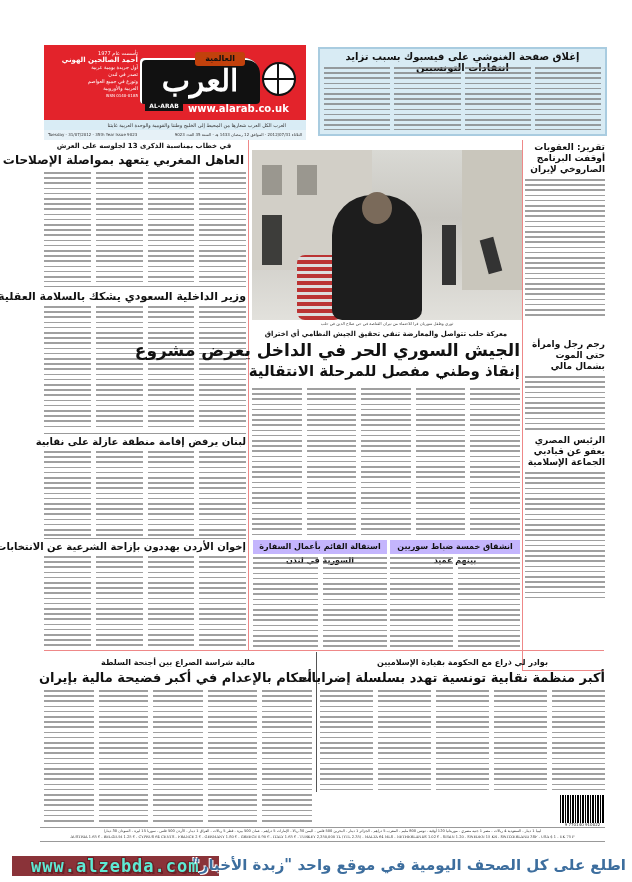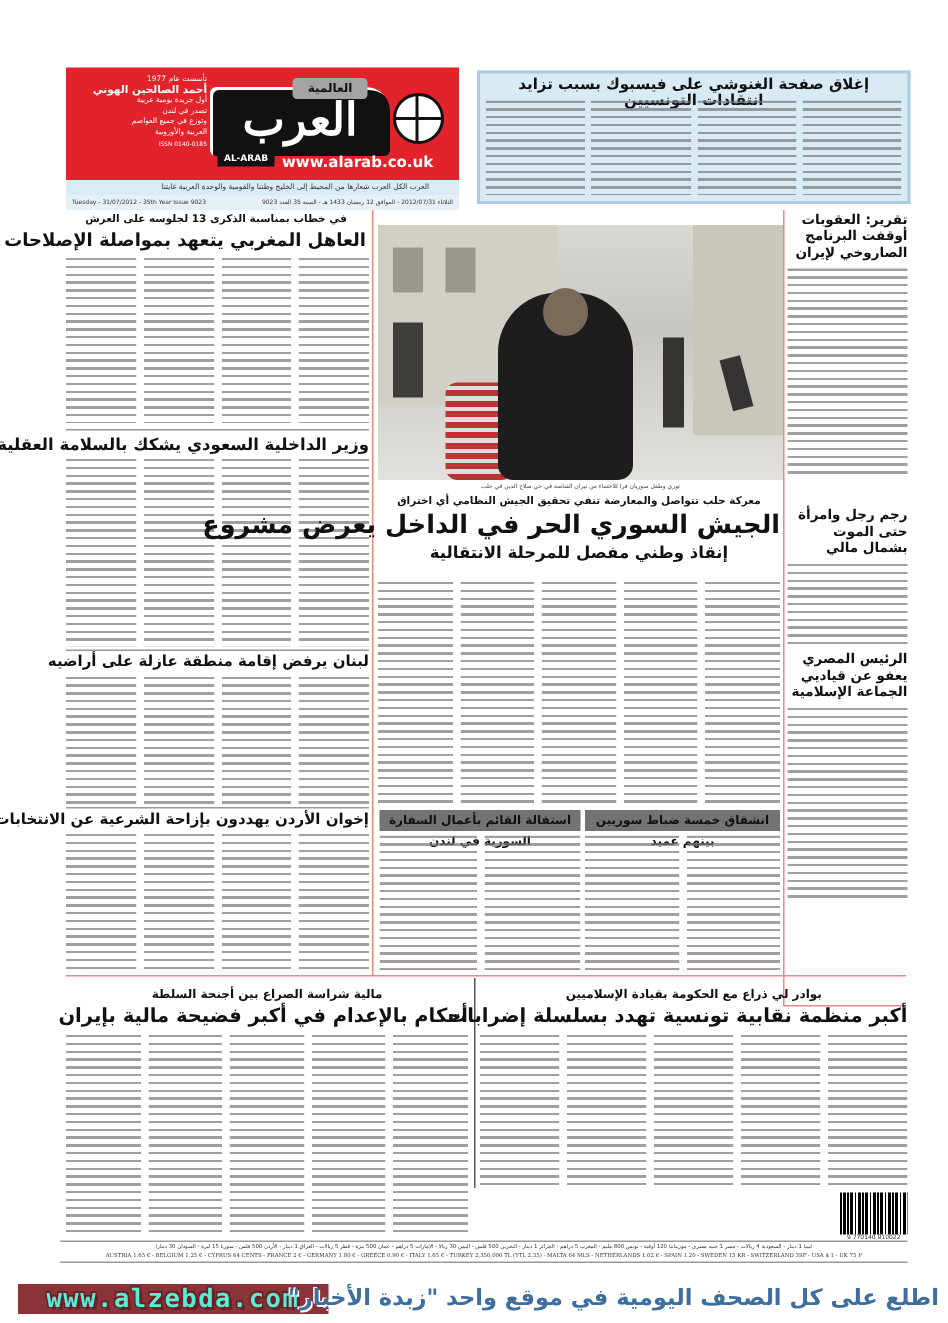--- a/index.html
+++ b/index.html
@@ -4,21 +4,21 @@
 <style>
   html,body{margin:0;padding:0;}
   body{width:632px;height:882px;background:#fff;position:relative;overflow:hidden;font-family:"DejaVu Sans",sans-serif;color:#111;}
   .rtl{direction:rtl;text-align:right;}
   
   .mast-red{position:absolute;left:44px;top:45px;width:262px;height:75px;background:#e3232b;}
   .mast-strip{position:absolute;left:44px;top:120px;width:262px;height:10px;background:#d9ecf5;font-size:5px;line-height:10px;color:#333;overflow:hidden;white-space:nowrap;}
   .mast-date{position:absolute;left:44px;top:130px;width:262px;height:10px;background:#e6f1f7;font-size:4px;line-height:10px;color:#333;overflow:hidden;white-space:nowrap;}
   .logo{position:absolute;left:140px;top:52px;width:160px;height:55px;}
   .logo-main{position:absolute;left:0;top:6px;width:120px;height:46px;background:#111;border-radius:4px 16px 4px 4px;color:#fff;font-family:"DejaVu Serif",serif;font-weight:bold;font-size:30px;line-height:46px;text-align:center;box-shadow:2px 2px 0 #fff inset;}
-  .logo-sub{position:absolute;left:55px;top:0;width:50px;height:14px;background:#a3a3a3;color:#111;font-size:8px;font-weight:bold;text-align:center;line-height:14px;border-radius:3px;}
+  .logo-sub{position:absolute;left:55px;top:0;width:50px;height:14px;background:#c2410c;color:#111;font-size:8px;font-weight:bold;text-align:center;line-height:14px;border-radius:3px;}
   .logo-globe{position:absolute;left:122px;top:10px;width:30px;height:30px;border:2px solid #111;border-radius:50%;background:#fff;}
   .logo-globe:before{content:"";position:absolute;left:13px;top:0;width:2px;height:30px;background:#111;}
   .logo-globe:after{content:"";position:absolute;left:0;top:14px;width:30px;height:2px;background:#111;}
   .logo-badge{position:absolute;left:5px;top:49px;width:38px;height:10px;background:#111;color:#fff;font-size:6px;font-weight:bold;line-height:10px;text-align:center;}
   .logo-url{position:absolute;left:48px;top:51px;color:#fff;font-size:10px;font-weight:bold;}
   .founder{position:absolute;left:60px;top:50px;width:78px;color:#fff;font-size:5px;line-height:7px;text-align:right;}
   .founder .nm{font-size:7px;font-weight:bold;}
   
   .topbox{position:absolute;left:318px;top:47px;width:285px;height:85px;background:#d8ebf4;border:2px solid #a9cce0;}
   .topbox h2{margin:2px 16px 0;font-size:10px;font-weight:bold;text-align:center;direction:rtl;}
@@ -44,21 +44,21 @@
   .man{position:absolute;left:80px;top:45px;width:90px;height:125px;background:#1d1d1d;border-radius:40px 40px 10px 10px;}
   .head{position:absolute;left:110px;top:42px;width:30px;height:32px;background:#7a6a5a;border-radius:50%;}
   .boy{position:absolute;left:45px;top:105px;width:45px;height:65px;background:repeating-linear-gradient(0deg,#b33 0 4px,#ddd 4px 7px);border-radius:8px;}
   .fighter1{position:absolute;left:190px;top:75px;width:14px;height:60px;background:#333;}
   .fighter2{position:absolute;left:232px;top:88px;width:14px;height:35px;background:#333;transform:rotate(-15deg);}
   .caption{position:absolute;left:252px;top:321px;width:270px;font-size:4px;color:#444;text-align:center;direction:rtl;}
   
   .rcol{position:absolute;left:525px;top:138px;width:80px;}
   .rh{direction:rtl;font-weight:bold;font-size:9px;line-height:11px;}
   
-  .greybox{position:absolute;background:#737373;direction:rtl;text-align:center;font-weight:bold;font-size:8px;line-height:14px;}
+  .greybox{position:absolute;background:#c4b5fd;direction:rtl;text-align:center;font-weight:bold;font-size:8px;line-height:14px;}
   
   .price1{position:absolute;left:40px;top:828px;width:565px;height:6px;font-size:3.6px;line-height:6px;color:#333;direction:rtl;text-align:center;white-space:nowrap;overflow:hidden;}
   .price2{position:absolute;left:40px;top:834px;width:565px;height:6px;font-size:3.6px;line-height:6px;color:#333;text-align:center;white-space:nowrap;overflow:hidden;font-family:"DejaVu Serif",serif;}
   .barcode{position:absolute;left:560px;top:795px;width:45px;height:28px;background:repeating-linear-gradient(90deg,#000 0 1px,#fff 1px 2px,#000 2px 4px,#fff 4px 5px);}
   .barcode-num{position:absolute;left:555px;top:822px;width:55px;font-size:4px;text-align:center;color:#333;}
   .promo{position:absolute;left:0;top:850px;width:632px;height:32px;}
   .promo-url{position:absolute;left:12px;top:6px;font-family:"DejaVu Sans Mono",monospace;font-weight:bold;font-size:17px;color:#5eead4;text-shadow:-1px -1px 0 #6b2227,1px -1px 0 #6b2227,-1px 1px 0 #6b2227,1px 1px 0 #6b2227,2px 2px 0 #6b2227;background:#8a3339;padding:0 19px;letter-spacing:1px;}
   .promo-text{position:absolute;right:6px;top:6px;direction:rtl;font-weight:bold;font-size:15px;color:#3d6e9e;text-shadow:1px 1px 0 #fff,-1px -1px 0 #fff;}
 </style>
 </head>
@@ -136,21 +136,21 @@
     </div>
     <div class="col">
       <div class="lines"></div>
     </div>
     <div class="col">
       <div class="lines"></div>
     </div>
 </div>
 <div class="hrg" style="left:44px;top:433px;width:202px;"></div>
 
-<div class="hl big" style="left:44px;top:436px;width:202px;font-size:10px;">لبنان يرفض إقامة منطقة عازلة على أراضيه</div>
+<div class="hl big" style="left:44px;top:436px;width:202px;font-size:10px;">لبنان يرفض إقامة منطقة عازلة على نقابية</div>
 <div class="textblock" style="left:44px;top:451px;width:202px;height:85px;">
   <div class="col">
       <div class="lines"></div>
     </div>
     <div class="col">
       <div class="lines"></div>
     </div>
     <div class="col">
       <div class="lines"></div>
     </div>
@@ -186,21 +186,21 @@
   <div class="fighter1"></div>
   <div class="fighter2"></div>
   <div class="boy"></div>
   <div class="man"></div>
   <div class="head"></div>
 </div>
 <div class="caption">ثوري وطفل سوريان فرا للاحتماء من نيران القناصة في حي صلاح الدين في حلب</div>
 
 <div class="hl kicker" style="left:252px;top:330px;width:268px;">معركة حلب تتواصل والمعارضة تنفي تحقيق الجيش النظامي أي اختراق</div>
 <div class="hl huge" style="left:252px;top:340px;width:268px;font-size:17px;">الجيش السوري الحر في الداخل يعرض مشروع</div>
-<div class="hl huge" style="left:252px;top:362px;width:268px;font-size:11px;">إنقاذ وطني مفصل للمرحلة الانتقالية</div>
+<div class="hl huge" style="left:252px;top:362px;width:268px;font-size:15px;">إنقاذ وطني مفصل للمرحلة الانتقالية</div>
 <div class="textblock" style="left:252px;top:388px;width:268px;height:148px;">
   <div class="col">
       <div class="lines"></div>
     </div>
     <div class="col">
       <div class="lines"></div>
     </div>
     <div class="col">
       <div class="lines"></div>
     </div>

